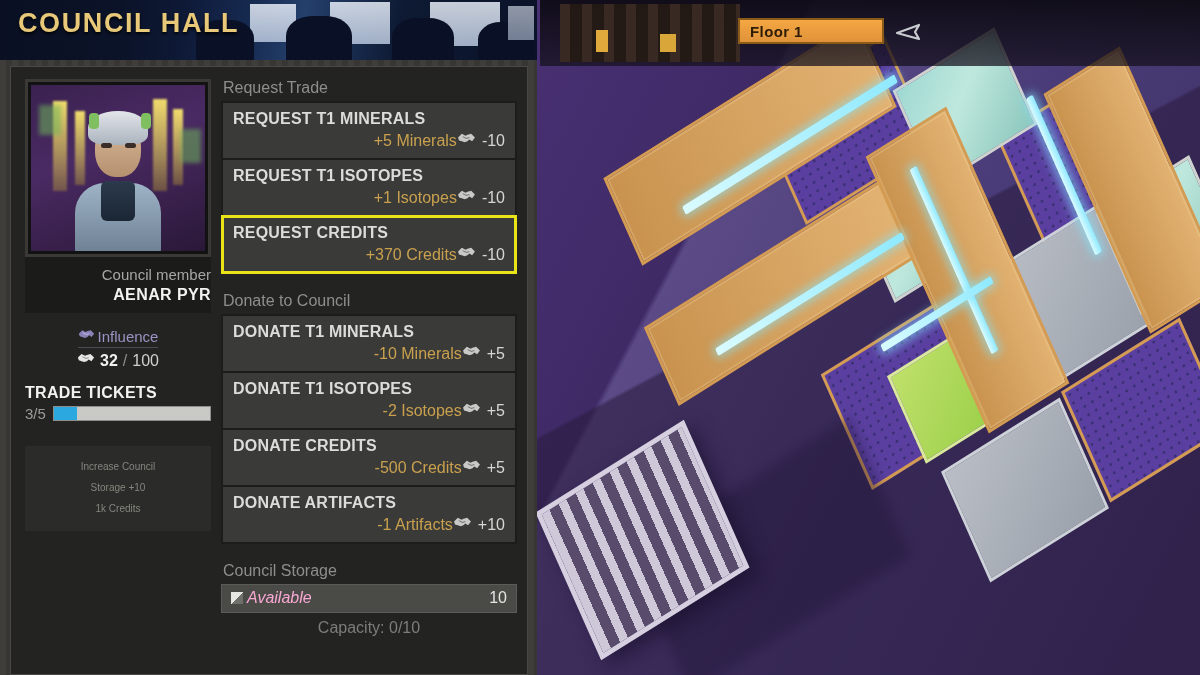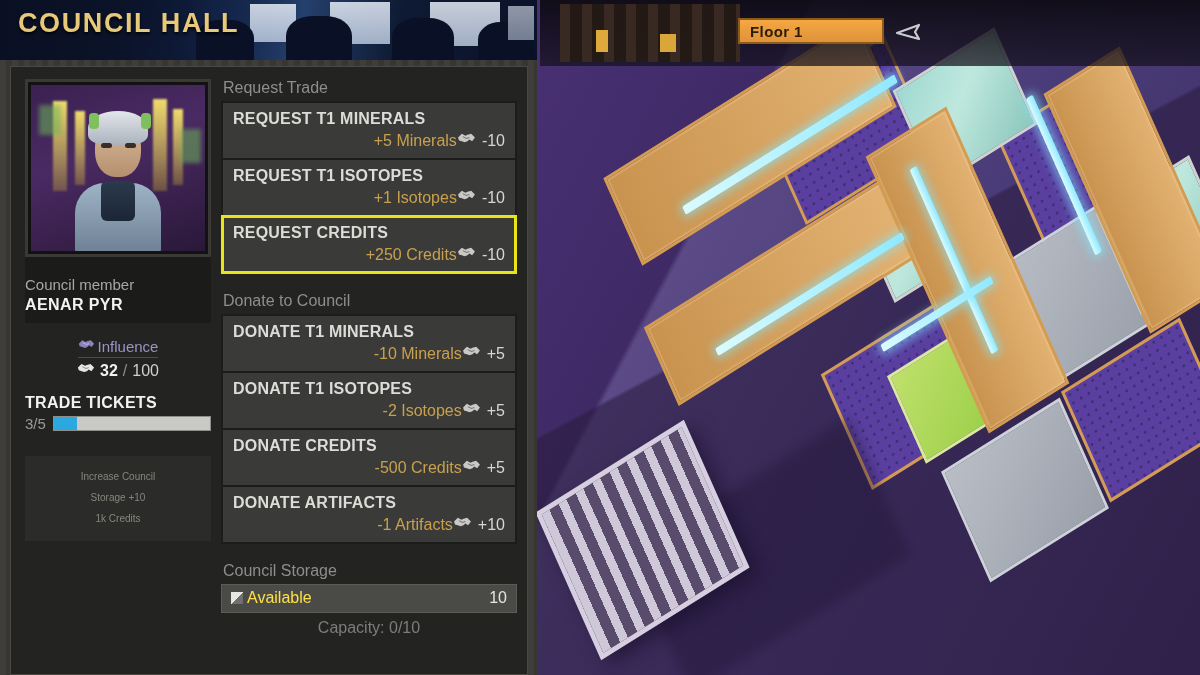--- a/index.html
+++ b/index.html
@@ -206,22 +206,22 @@
     background: #7fbf5f; border-radius: 4px;
   }
   .p-eye {
     position: absolute; top: 58px; width: 11px; height: 5px;
     background: #3a2c28; border-radius: 3px;
   }
 
   .member-plate {
     width: 186px;
     background: #1b1b1a;
-    padding: 18px 0 8px;
-    text-align: left;
+    padding: 8px 0 8px;
+    text-align: right;
   }
   .member-role {
     font-size: 15px; color: #a7a7a4; line-height: 20px;
   }
   .member-name {
     font-size: 16px; font-weight: 700; color: #f2f2f0; letter-spacing: .4px;
     line-height: 20px;
   }
 
   .influence-block { margin-top: 14px; text-align: center; }
@@ -300,21 +300,21 @@
     background: #4a4a47;
     display: flex; align-items: center; justify-content: space-between;
     padding: 4px 9px 5px;
     border: 1px solid #5b5b57;
   }
   .sb-left { display: flex; align-items: center; gap: 4px; }
   .sb-icon {
     width: 12px; height: 12px;
     background: linear-gradient(135deg,#e6e6e3 50%, #6f6f6c 50%);
   }
-  .sb-label { font-size: 16px; color: #fde047; }
+  .sb-label { font-size: 16px; color: #f9a8d4; font-style: italic; }
   .sb-value { font-size: 16px; color: #e4e4e1; }
   .capacity-line {
     margin-top: 6px; text-align: center;
     font-size: 16px; color: #7d7d79;
   }
 
   .hs { flex: none; }
 </style>
 </head>
 <body>
@@ -479,21 +479,21 @@
                       <path d="M1 7 L5 3 L9 5 L11 4 L15 3 L19 7 L16 11 L13 9 L11 11 L8 12 L5 11 L2 10 Z" fill="#c9c9c6"></path>
                       <path d="M6 6 L10 8 L13 7" fill="none" stroke="#77777a" stroke-width="1.1"></path>
                     </svg></span>
                   <span class="ti-cost-val">-10</span>
                 </span>
               </div>
             </div>
             <div class="trade-item selected">
               <div class="ti-title">REQUEST CREDITS</div>
               <div class="ti-row">
-                <span class="ti-effect">+250 Credits</span>
+                <span class="ti-effect">+370 Credits</span>
                 <span class="ti-cost">
                   <span class="hs"><svg width="19" height="15" viewBox="0 0 20 16">
                       <path d="M1 7 L5 3 L9 5 L11 4 L15 3 L19 7 L16 11 L13 9 L11 11 L8 12 L5 11 L2 10 Z" fill="#c9c9c6"></path>
                       <path d="M6 6 L10 8 L13 7" fill="none" stroke="#77777a" stroke-width="1.1"></path>
                     </svg></span>
                   <span class="ti-cost-val">-10</span>
                 </span>
               </div>
             </div>
           </div>

